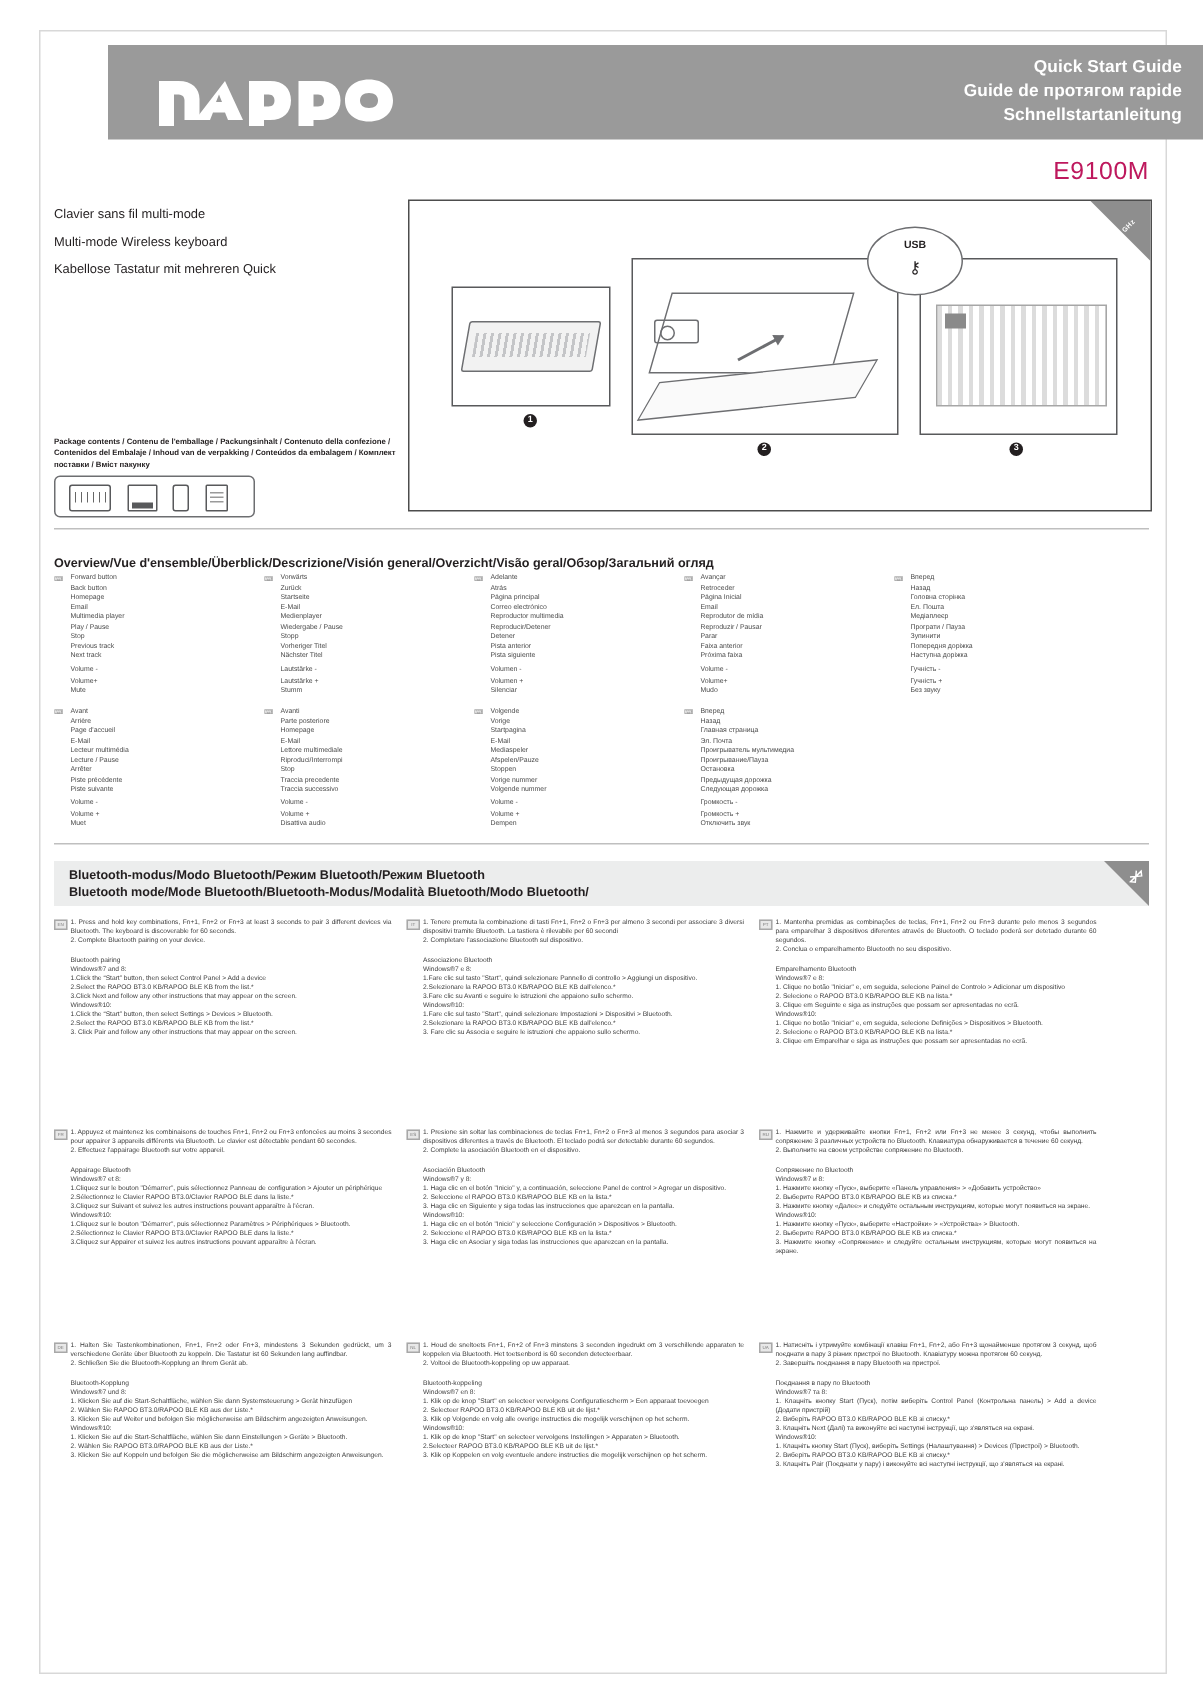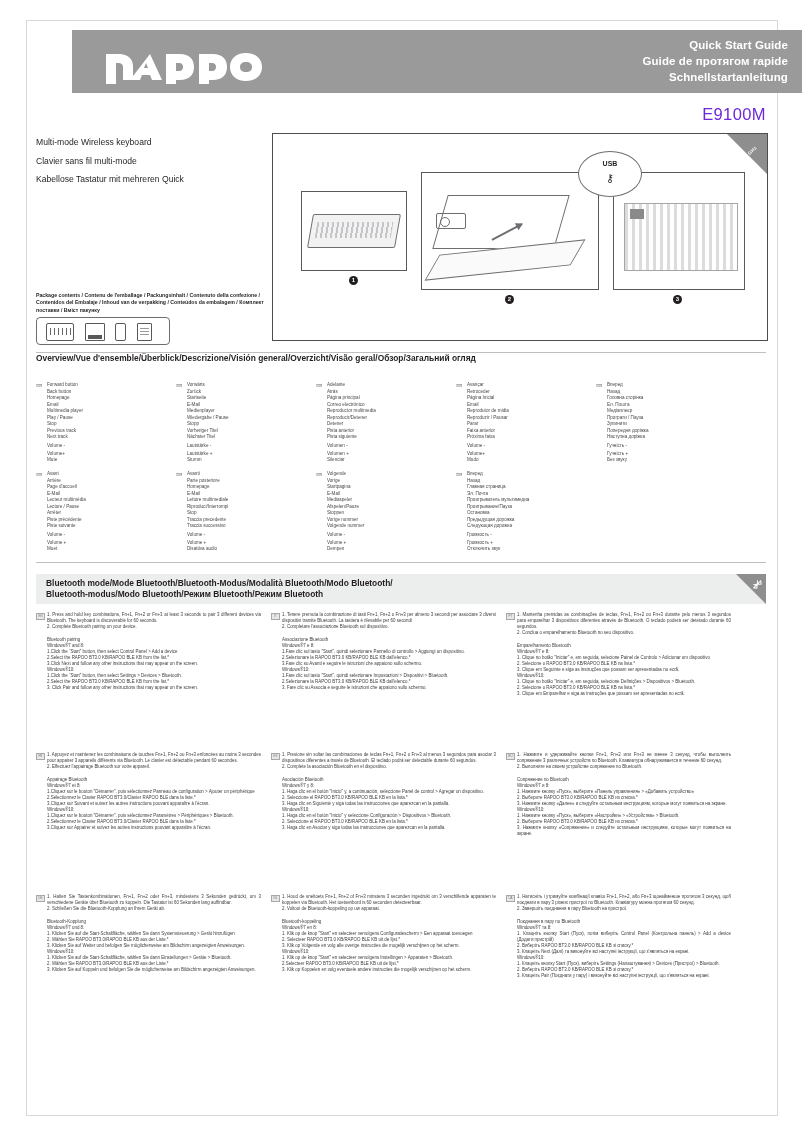--- a/index.html
+++ b/index.html
@@ -20,21 +20,21 @@
     position:absolute;left:28px;top:10px;width:180px;height:44px;
   }
   .logo svg{display:block;}
   .header-titles{
     position:absolute;right:14px;top:7px;text-align:right;
     color:#ffffff;font-weight:bold;font-size:11.5px;line-height:16.2px;
     letter-spacing:0.1px;
   }
   .model{
     position:absolute;right:36px;top:105px;
-    font-size:16.5px;color:#6d28d9;letter-spacing:0.4px;
+    font-size:16.5px;color:#be185d;letter-spacing:0.4px;
   }
 
   
   .prod-desc{
     position:absolute;left:36px;top:133px;width:220px;
     font-size:8.6px;line-height:18.5px;color:#231f20;
   }
 
   
   .hero{
@@ -200,22 +200,22 @@
     <div class="header-titles">
       <div>Quick Start Guide</div>
       <div>Guide de протягом rapide</div>
       <div>Schnellstartanleitung</div>
     </div>
   </div>
 
   <div class="model">E9100M</div>
 
   <div class="prod-desc">
+    <div>Clavier sans fil multi-mode</div>
     <div>Multi-mode Wireless keyboard</div>
-    <div>Clavier sans fil multi-mode</div>
     <div>Kabellose Tastatur mit mehreren Quick</div>
   </div>
 
   <div class="hero">
     <div class="ghz-corner"></div>
     <div class="ghz-text">2.4 GHz</div>
 
     <div class="panel p1">
       <div class="kbd-art">
         <div class="body"></div>
@@ -251,21 +251,21 @@
   <div class="pkg-title">Package contents / Contenu de l'emballage / Packungsinhalt / Contenuto della confezione / Contenidos del Embalaje / Inhoud van de verpakking / Conteúdos da embalagem / Комплект поставки / Вміст пакунку</div>
   <div class="pkg-box">
     <div class="pkg-icon ic-kbd"></div>
     <div class="pkg-icon ic-dongle"></div>
     <div class="pkg-icon ic-batt"></div>
     <div class="pkg-icon ic-doc"></div>
   </div>
 
   <div class="divider" style="top:352px;"></div>
 
-  <div class="sec-title" style="left:36px;top:353px;width:730px;">Overview/Vue d'ensemble/Überblick/Descrizione/Visión general/Overzicht/Visão geral/Обзор/Загальний огляд</div>
+  <div class="sec-title" style="left:36px;top:370px;width:730px;">Overview/Vue d'ensemble/Überblick/Descrizione/Visión general/Overzicht/Visão geral/Обзор/Загальний огляд</div>
 
   <div id="overview-grid">
       <div class="ov-col" style="left: 36px; top: 382px; width: 140px;">
         <span class="kicon">⌨</span>
         <ul style="margin-left: 11px;">
           <li>Forward button</li>
           <li>Back button</li>
           <li>Homepage</li>
           <li>Email</li>
           <li>Multimedia player</li>
@@ -419,22 +419,22 @@
   <div class="divider" style="top:562px;"></div>
 
   <div class="bt-band"></div>
   <div class="bt-corner"></div>
   <div class="bt-corner-glyph">
     <svg width="9" height="12" viewBox="0 0 9 12" aria-hidden="true">
       <path d="M2 3 L7 9 L4.5 11 V1 L7 3 L2 9" stroke="#ffffff" stroke-width="1" fill="none"></path>
     </svg>
   </div>
   <div class="bt-title">
+    <div>Bluetooth-modus/Modo Bluetooth/Режим Bluetooth/Режим Bluetooth</div>
     <div>Bluetooth mode/Mode Bluetooth/Bluetooth-Modus/Modalità Bluetooth/Modo Bluetooth/</div>
-    <div>Bluetooth-modus/Modo Bluetooth/Режим Bluetooth/Режим Bluetooth</div>
   </div>
 
   <div class="bt-wrap" id="bt-grid">
       <div class="bt-col" style="left: 0px; top: 0px; width: 225px;">
         <span class="flagmark">EN</span>
         <div class="bt-body">
           <p class="tight">1. Press and hold key combinations, Fn+1, Fn+2 or Fn+3 at least 3 seconds to pair 3 different devices via Bluetooth. The keyboard is discoverable for 60 seconds.</p>
           <p class="tight">2. Complete Bluetooth pairing on your device.</p>
           <p class="gap">Bluetooth pairing</p>
           <p class="tight">Windows®7 and 8:</p>

